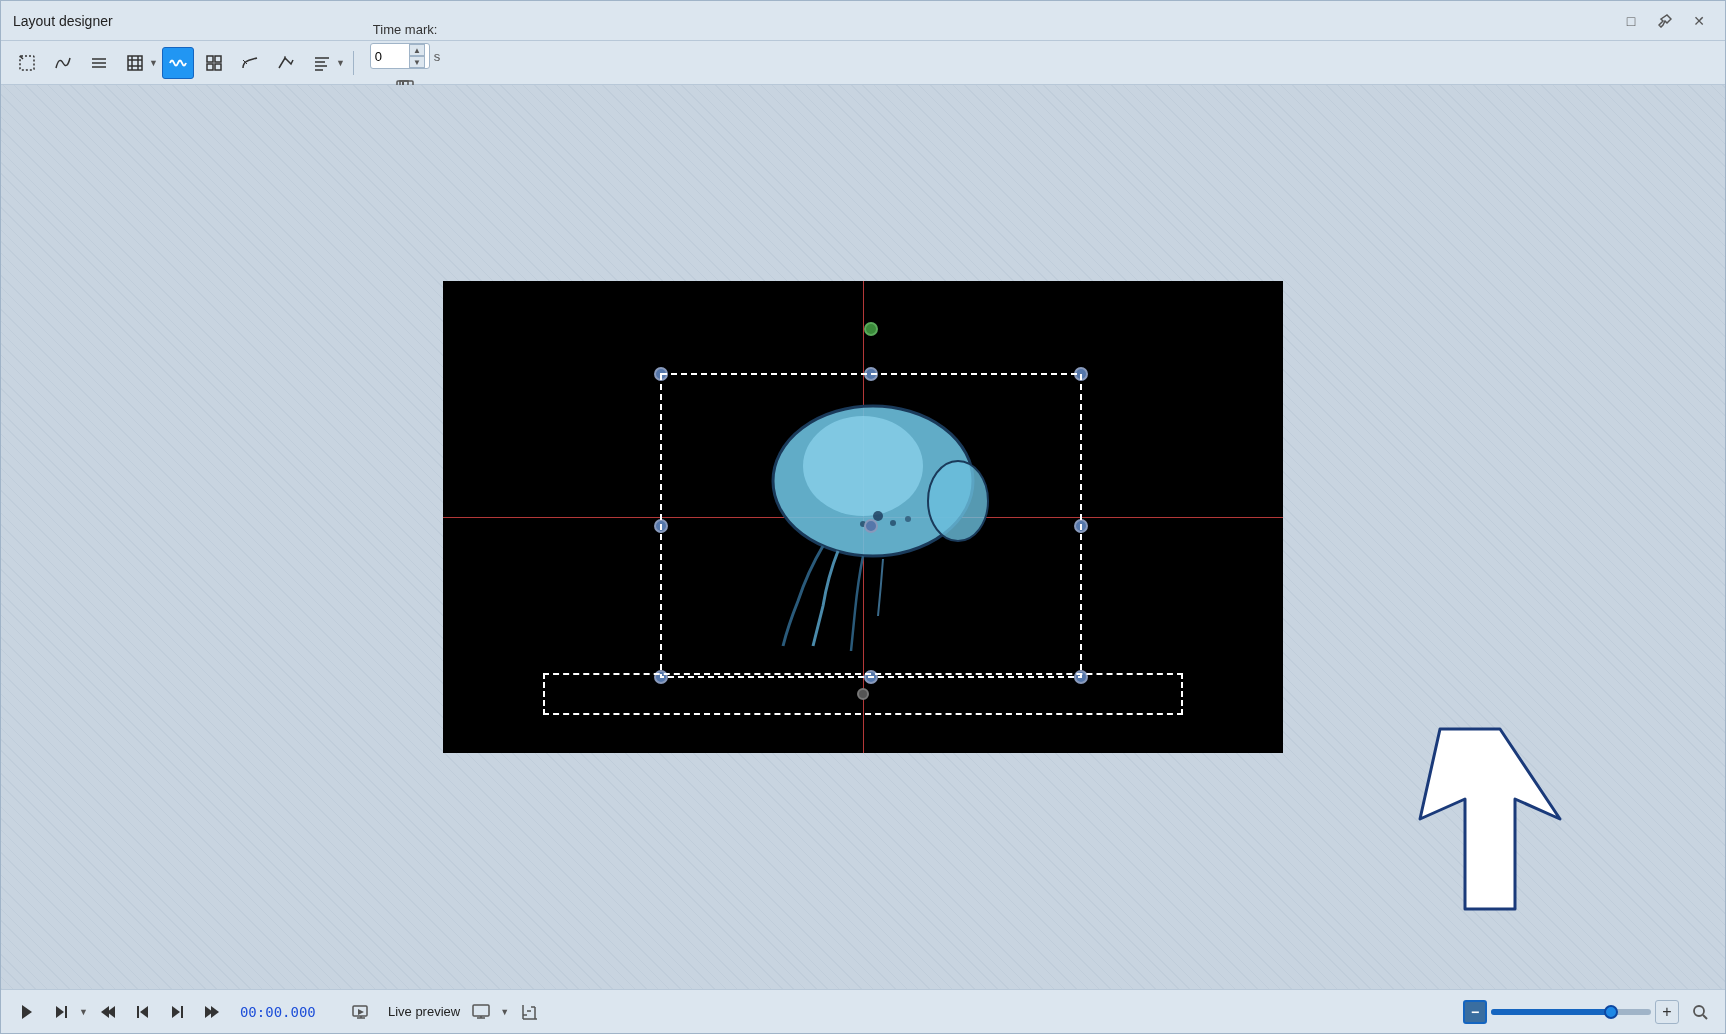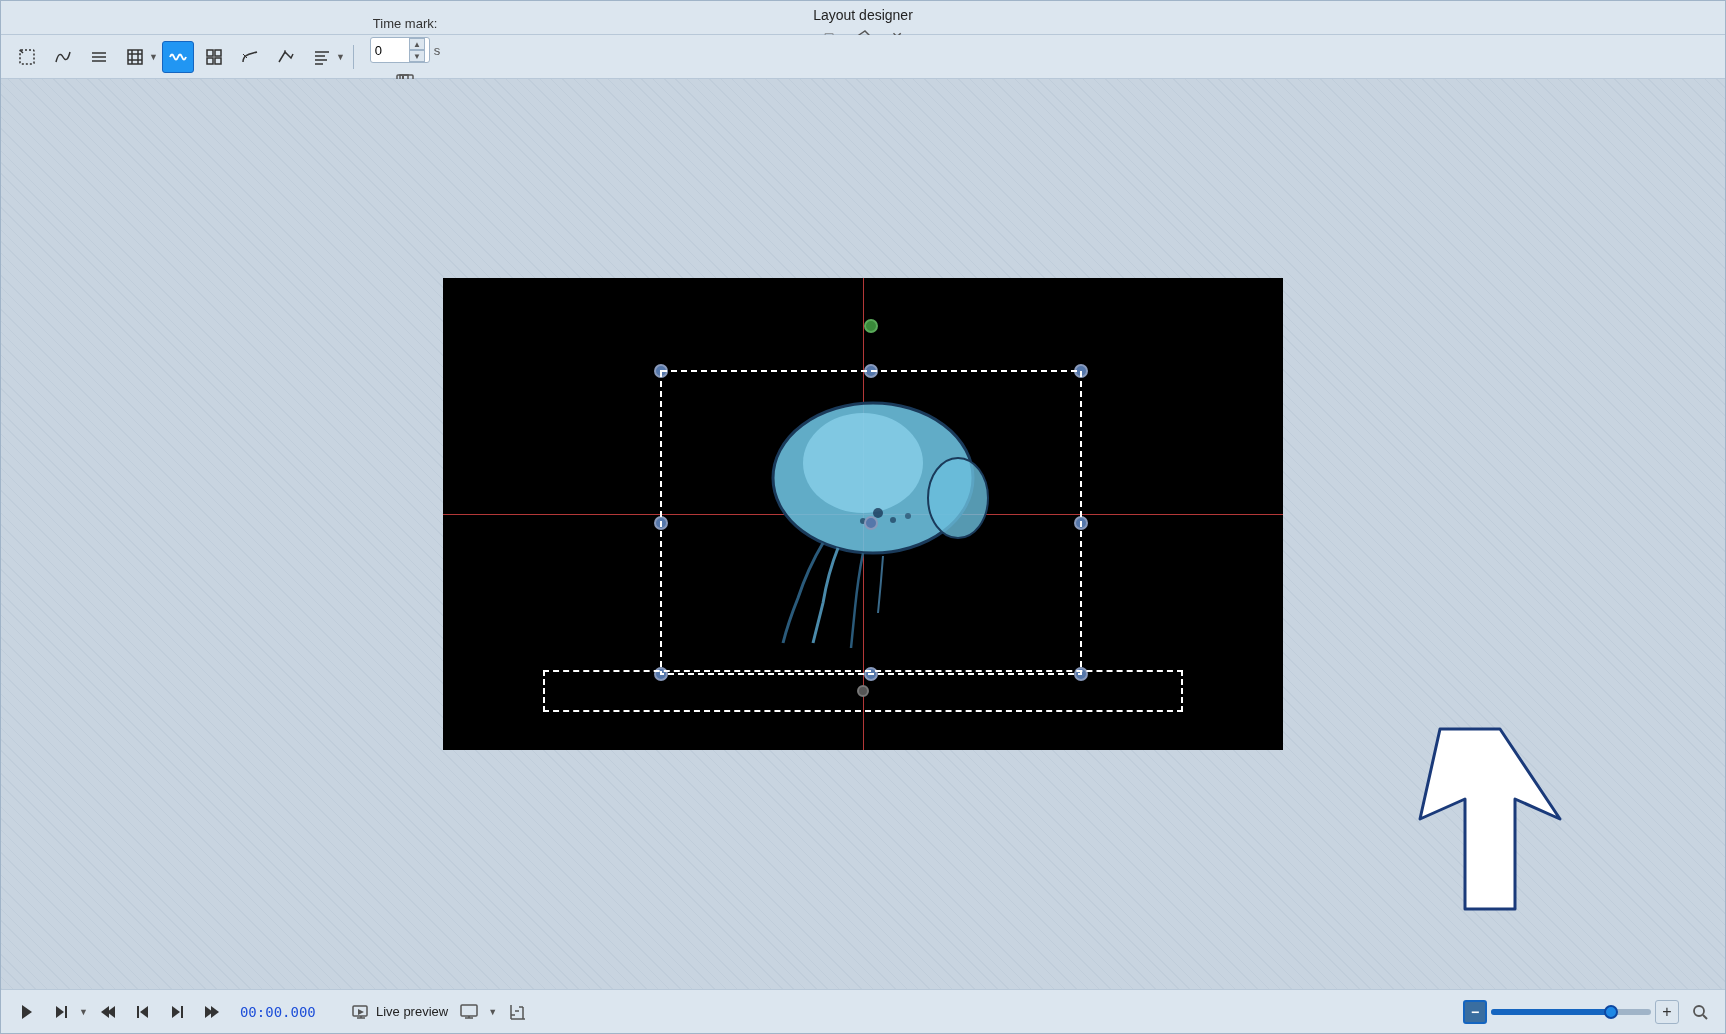--- a/index.html
+++ b/index.html
@@ -24,23 +24,22 @@
     }
 
     
     .title-bar {
       display: flex;
       align-items: center;
       justify-content: space-between;
       background: #dce6ef;
       padding: 6px 12px;
       border-bottom: 1px solid #b8c8d8;
-      height: 34px;
+      height: 40px;
       flex-shrink: 0;
-      flex-direction: column;
     }
     .title-bar-left {
       display: flex;
       align-items: center;
       gap: 8px;
     }
     .title-text {
       font-size: 14px;
       font-weight: 500;
       color: #222;
@@ -237,21 +236,21 @@
       font-size: 14px;
       color: #1d4ed8;
       font-family: monospace;
       margin: 0 8px;
       min-width: 90px;
     }
 
     .live-preview-group {
       display: flex;
       align-items: center;
-      gap: 6px;
+      gap: 18px;
       margin-left: 6px;
     }
     .live-preview-text {
       font-size: 13px;
       color: #222;
     }
 
     .status-sep {
       flex: 1;
     }

